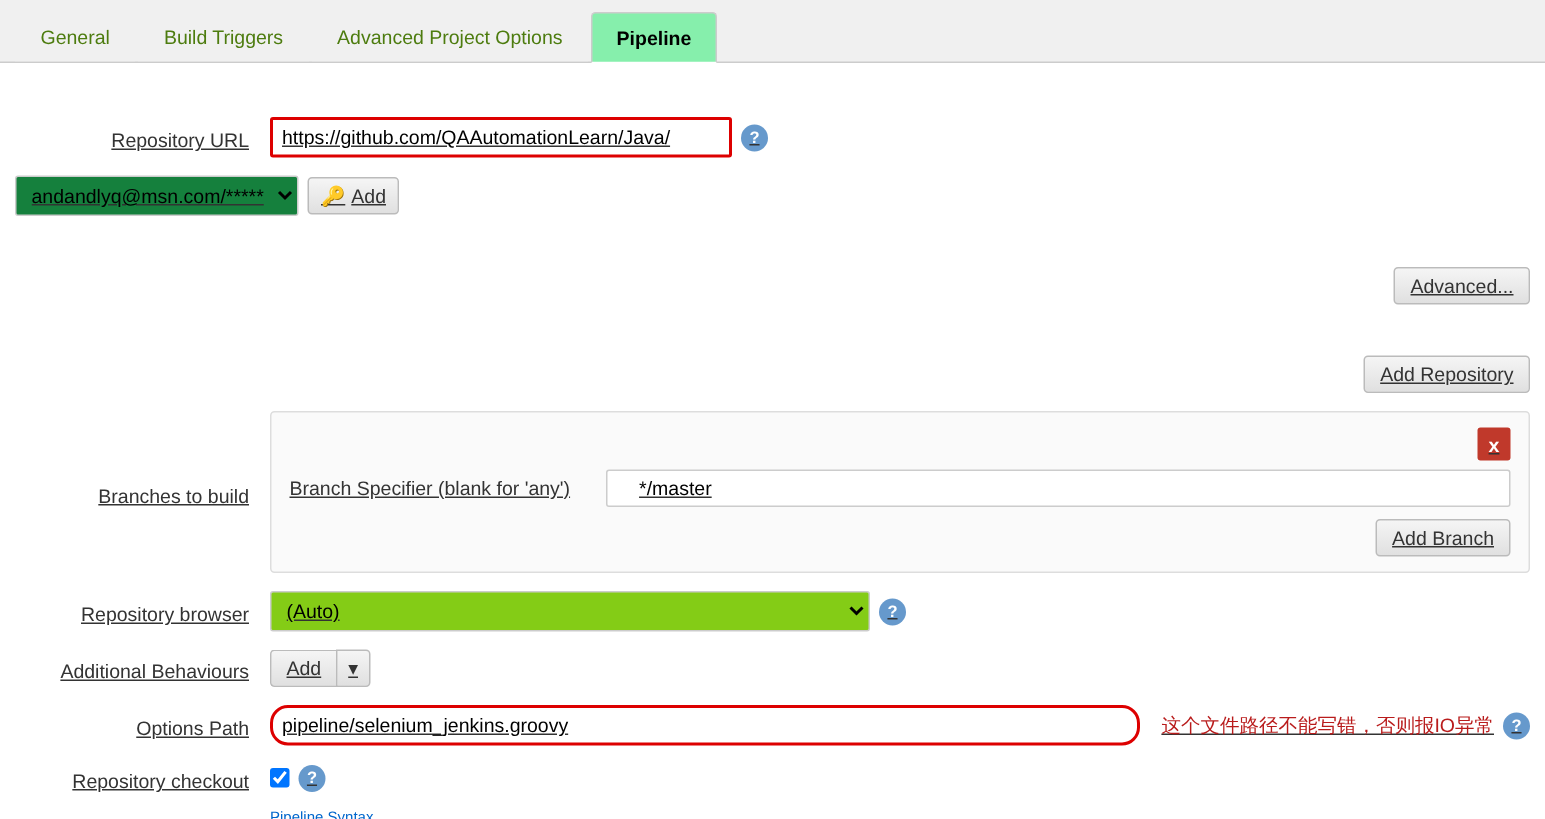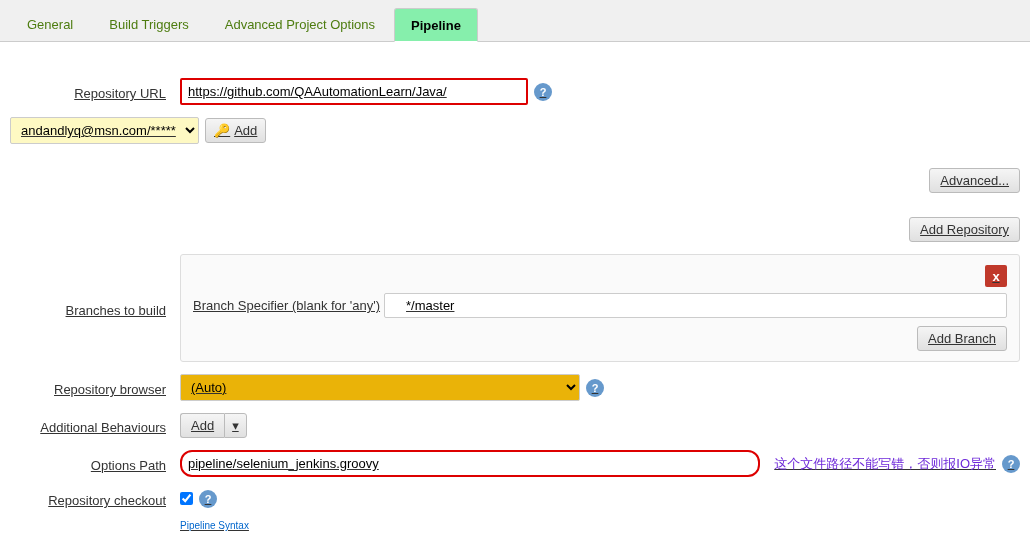--- a/index.html
+++ b/index.html
@@ -51,30 +51,30 @@
 
     .input-text {
       border: 1px solid #ccc;
       padding: 4px 6px;
       font-size: 13px;
       border-radius: 2px;
       background: #fff;
     }
 
     .repo-url-input {
-      width: 348px;
+      width: 308px;
       border: 2px solid #d00;
     }
 
     .credentials-select {
       border: 1px solid #ccc;
       padding: 4px 6px;
       font-size: 13px;
       border-radius: 2px;
-      background: #fef9c3;
+      background: #15803d;
       min-width: 160px;
     }
 
     .btn {
       padding: 4px 10px;
       font-size: 13px;
       border: 1px solid #bbb;
       border-radius: 3px;
       background: linear-gradient(to bottom, #f5f5f5, #e0e0e0);
       cursor: pointer;
@@ -84,21 +84,21 @@
     .btn-add-cred {
       display: flex;
       align-items: center;
       gap: 4px;
       padding: 4px 8px;
     }
 
     .btn-row {
       display: flex;
       justify-content: flex-end;
-      margin-top: 12px;
+      margin-top: 22px;
     }
 
     .btn-row-inline {
       display: flex;
       justify-content: flex-end;
       margin-top: 4px;
     }
 
     .box-section {
       border: 1px solid #ddd;
@@ -125,21 +125,21 @@
       font-size: 13px;
       font-weight: bold;
       display: flex;
       align-items: center;
       justify-content: center;
     }
 
     .branch-row {
       display: flex;
       align-items: center;
-      gap: 4px;
+      gap: 24px;
     }
 
     .branch-label {
       font-size: 13px;
       color: #333;
       white-space: nowrap;
     }
 
     .branch-input {
       flex: 1;
@@ -148,21 +148,21 @@
       font-size: 13px;
       border-radius: 2px;
     }
 
     .select-auto {
       width: 100%;
       border: 1px solid #ccc;
       padding: 4px 6px;
       font-size: 13px;
       border-radius: 2px;
-      background: #eab308;
+      background: #84cc16;
     }
 
     .help-icon {
       display: inline-flex;
       align-items: center;
       justify-content: center;
       width: 18px;
       height: 18px;
       border-radius: 50%;
       background: #6699cc;
@@ -175,21 +175,21 @@
 
     .script-path-input {
       flex: 1;
       border: 2px solid #d00;
       padding: 4px 6px;
       font-size: 13px;
       border-radius: 12px;
     }
 
     .annotation-text {
-      color: #6d28d9;
+      color: #b91c1c;
       font-size: 13px;
       margin-left: 8px;
     }
 
     .link {
       color: #0066cc;
       text-decoration: none;
       font-size: 10px;
     }
 

